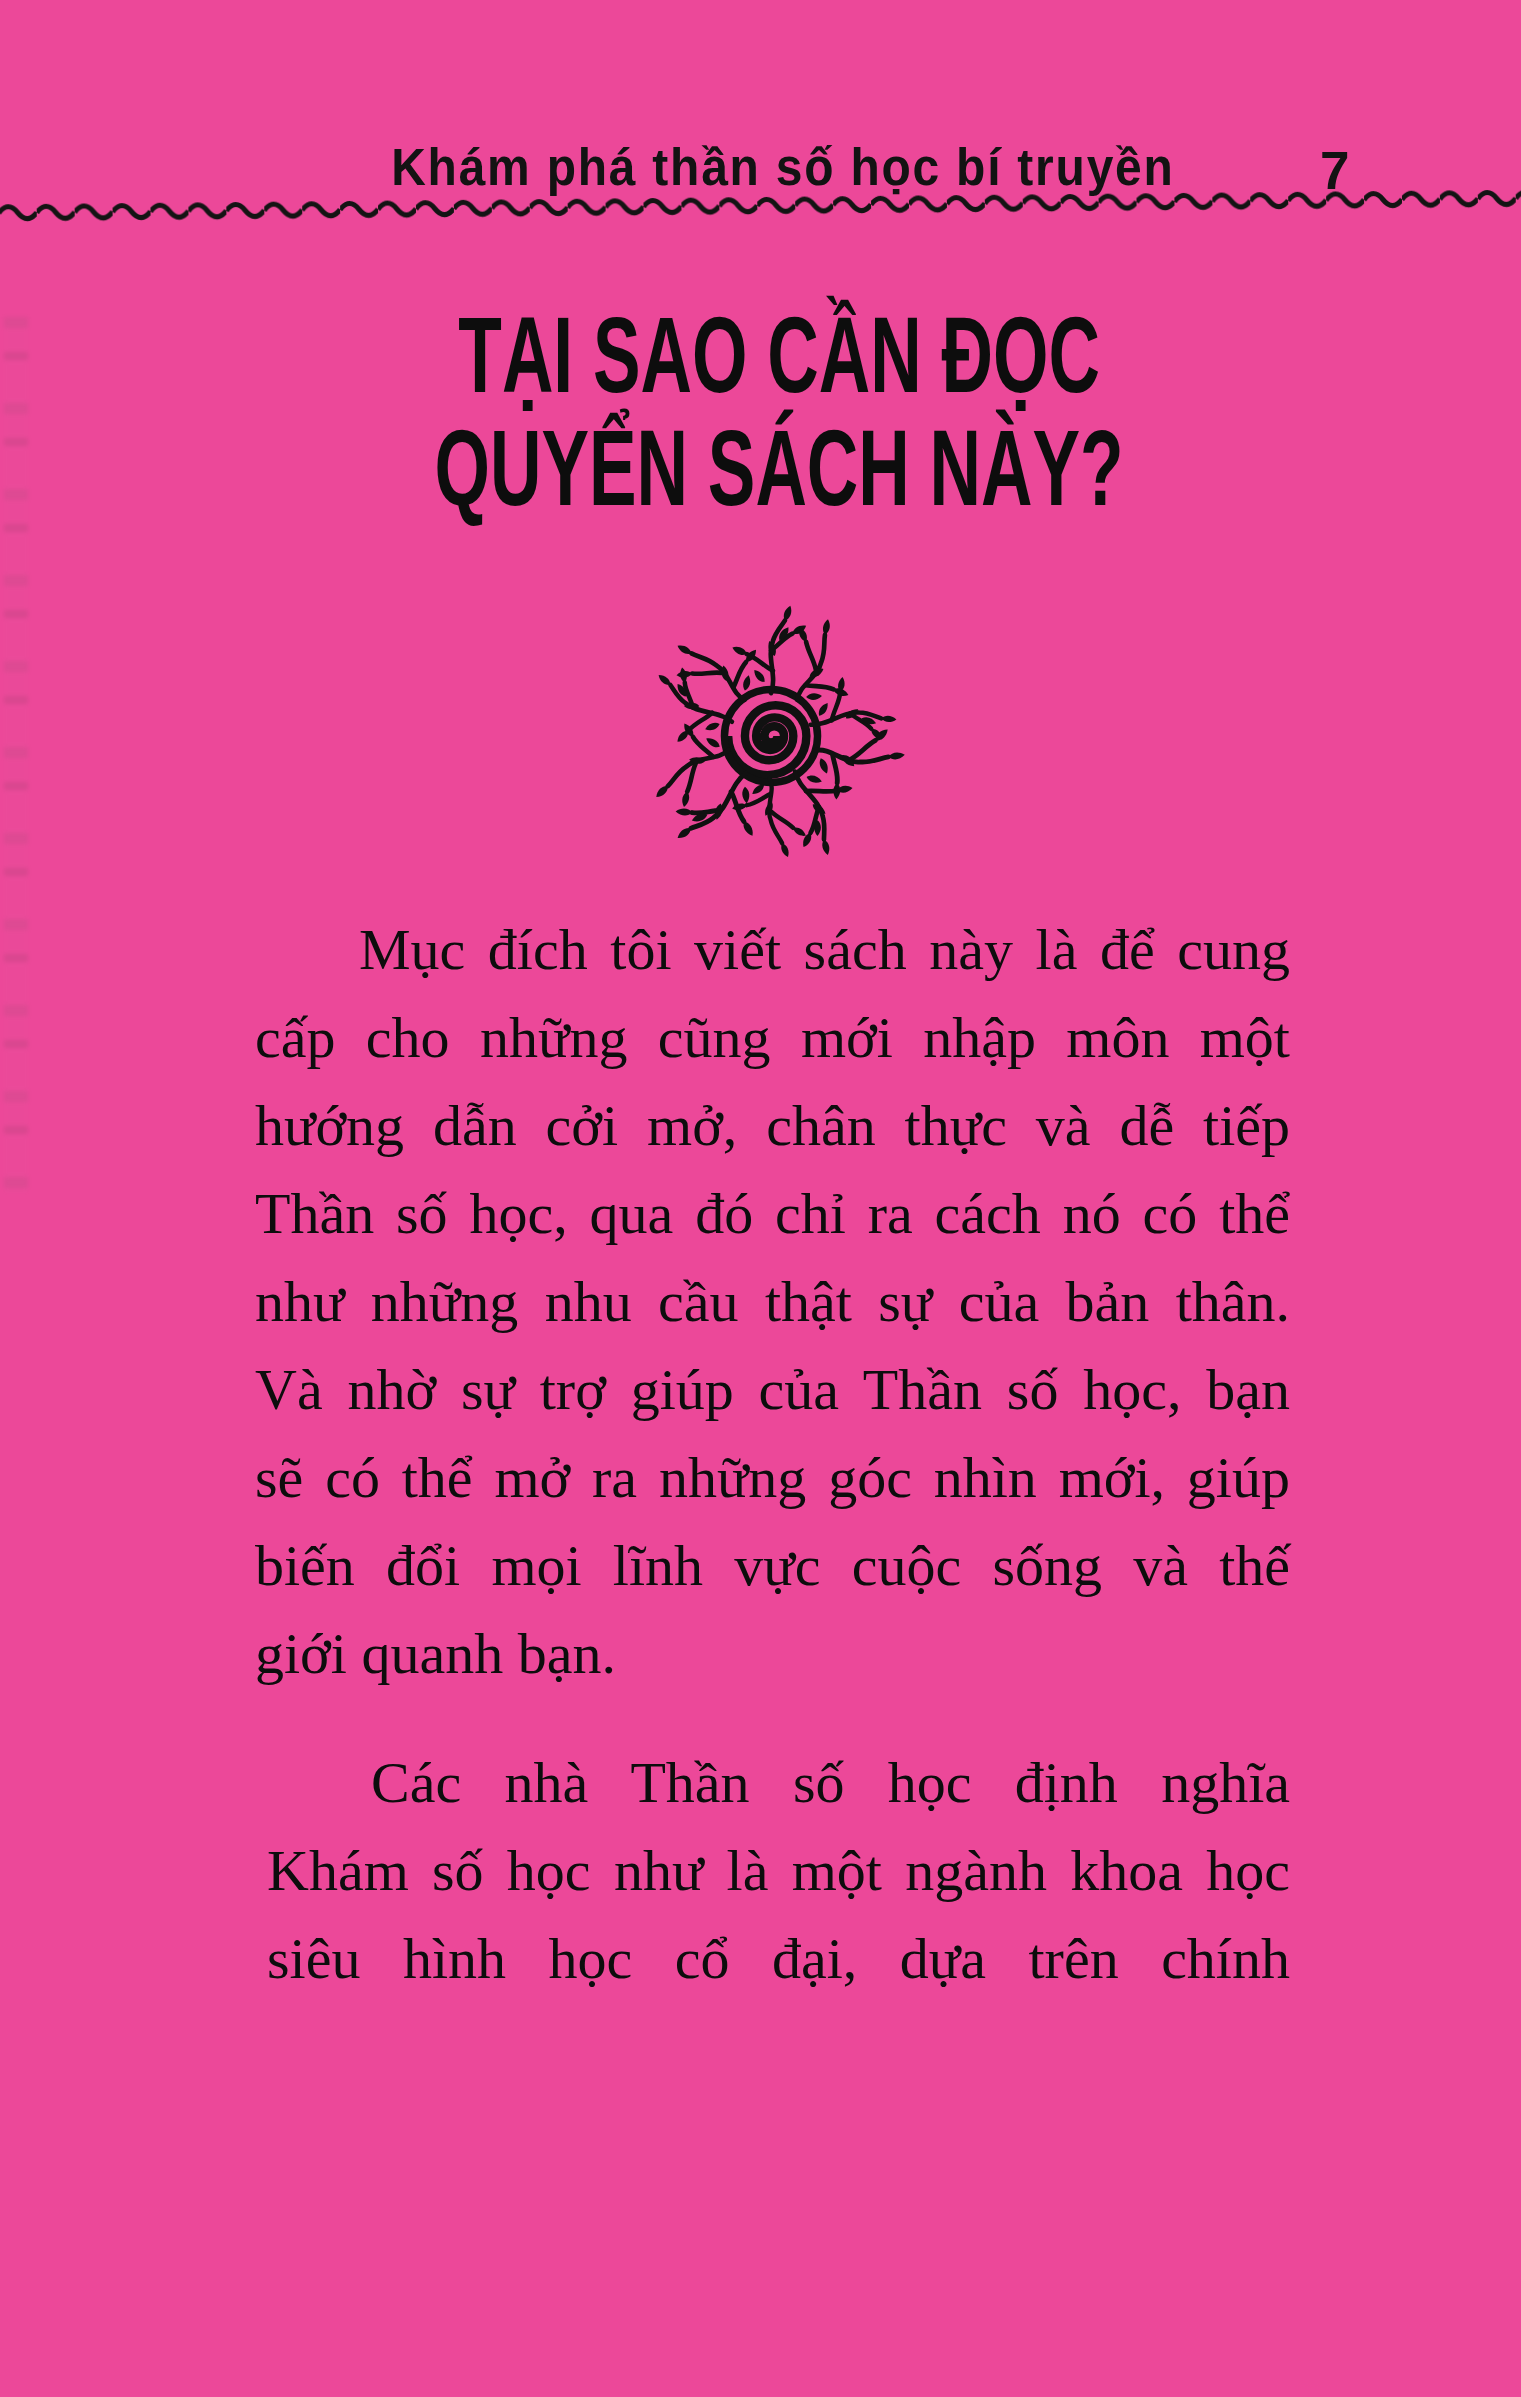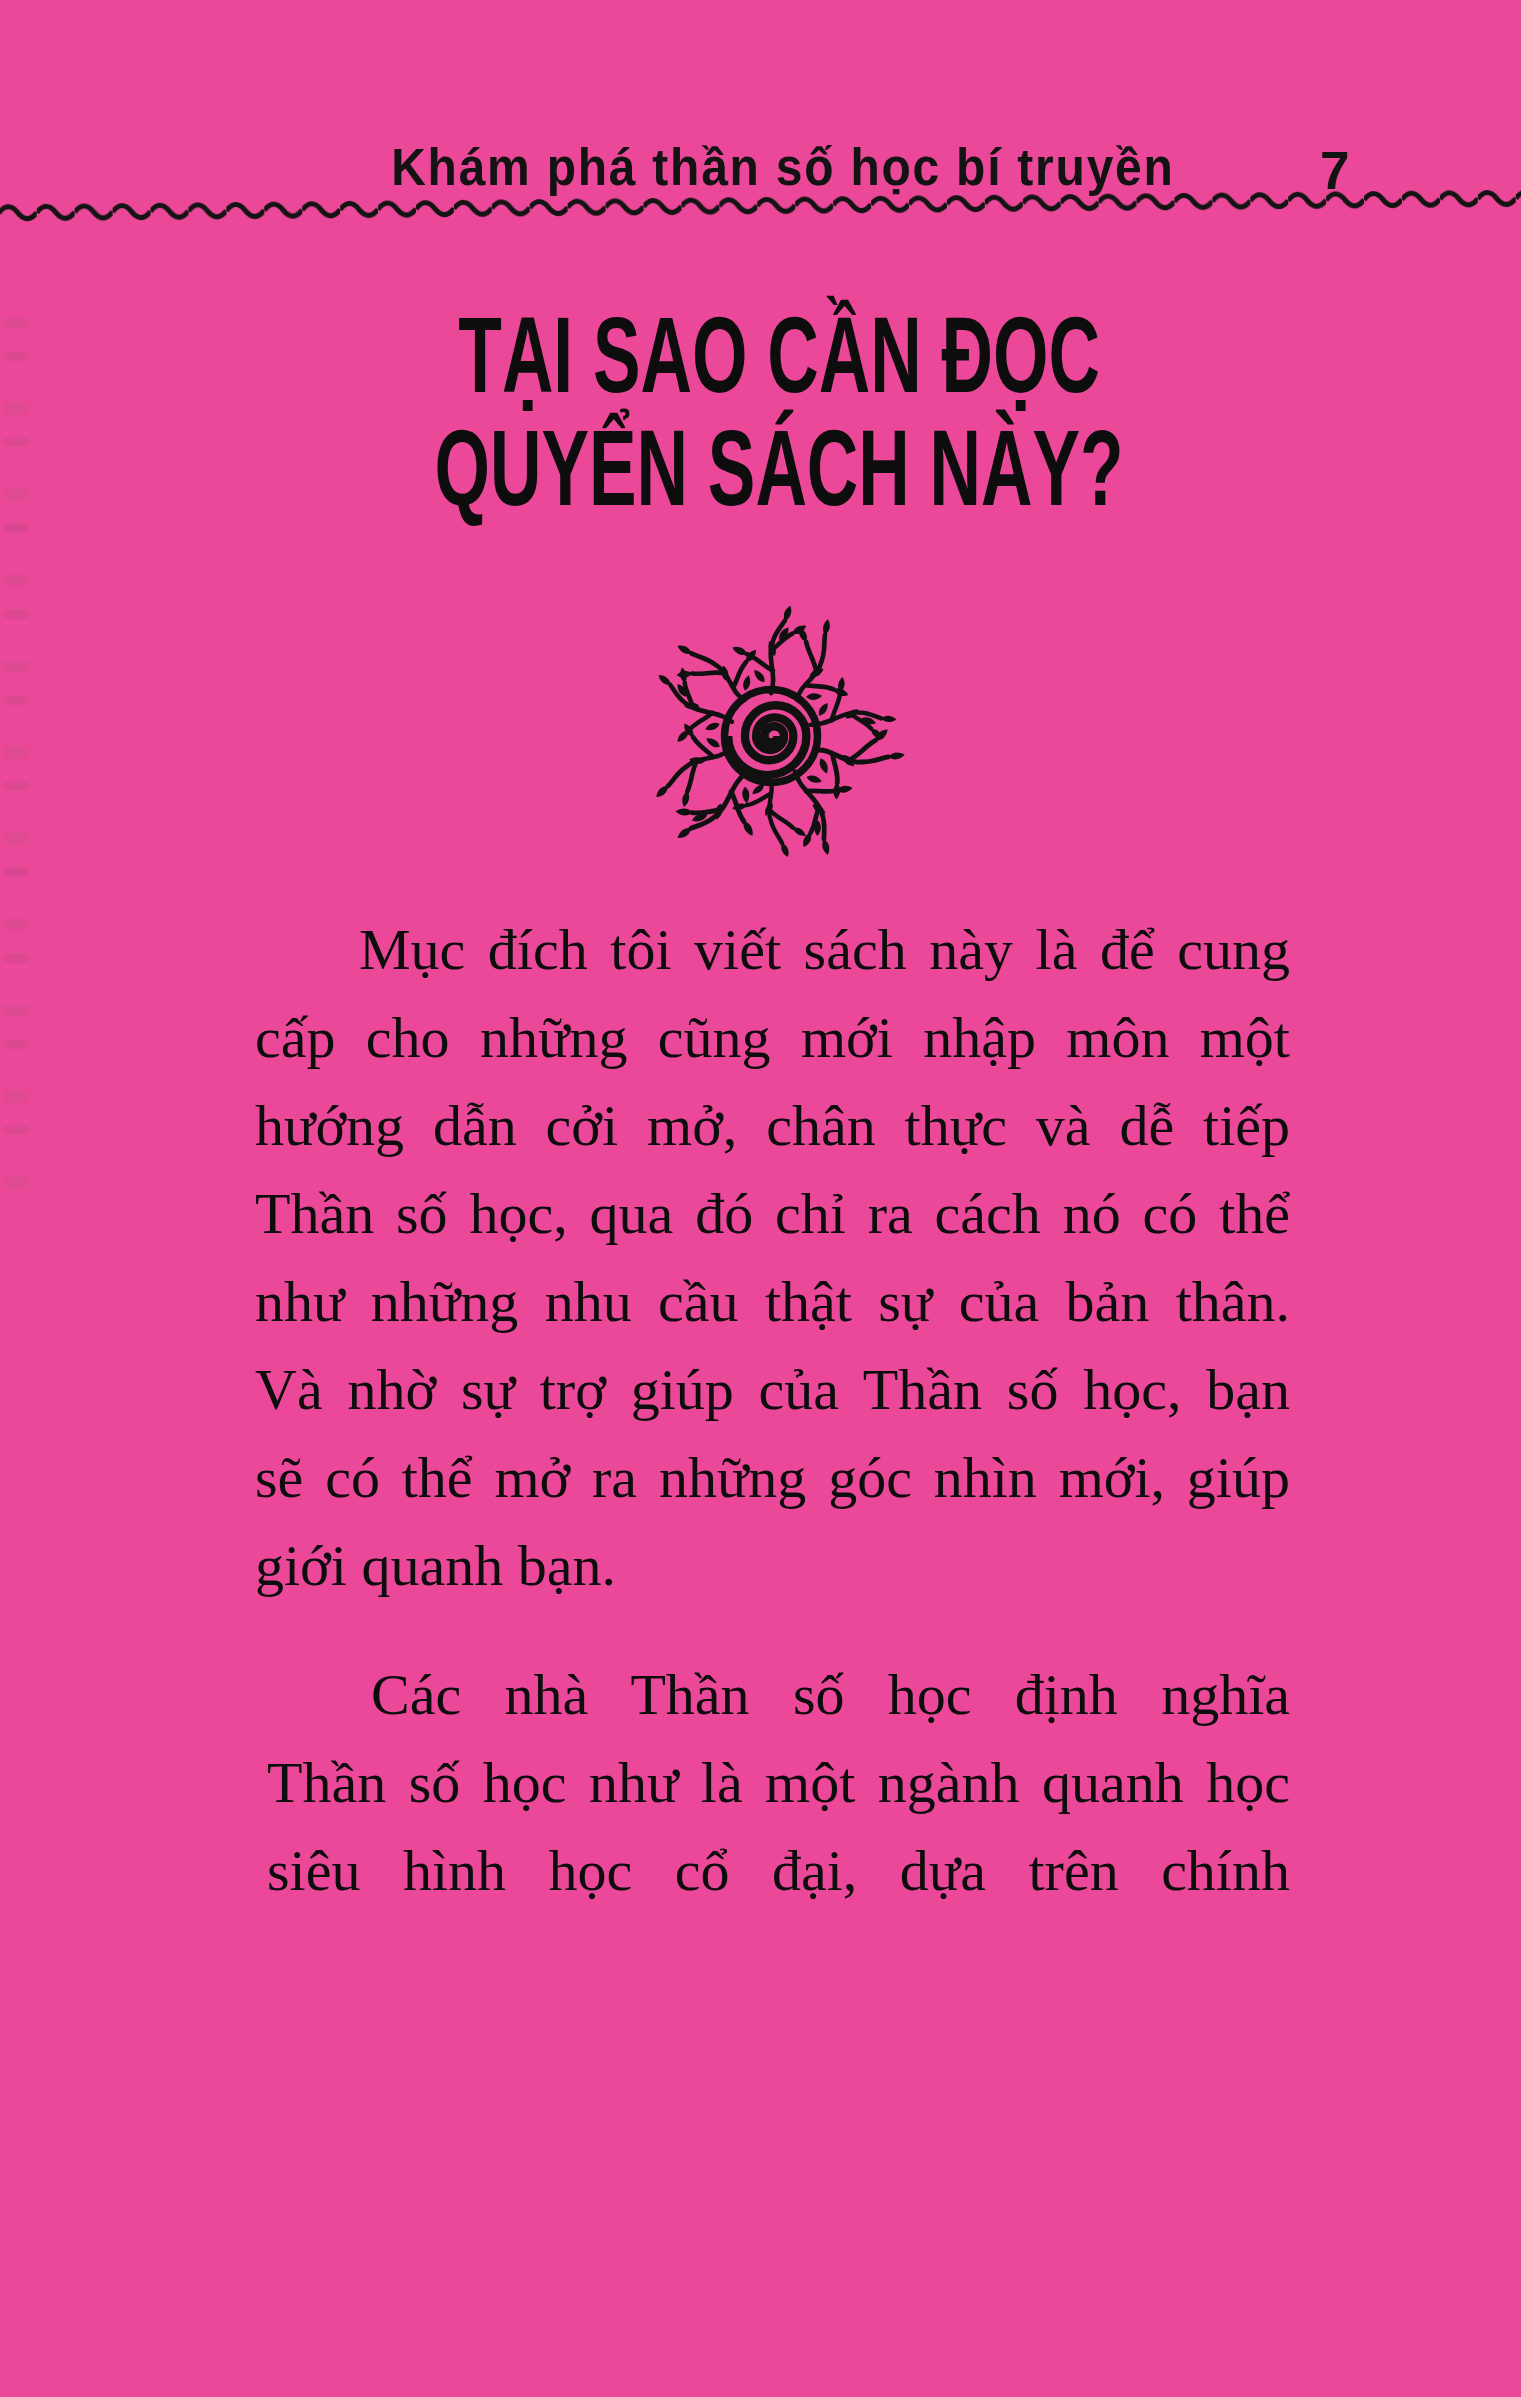--- a/index.html
+++ b/index.html
@@ -172,25 +172,26 @@
 
   <main class="body-text">
     <div class="paragraph">
       <div class="text-line indent">Mục đích tôi viết sách này là để cung</div>
       <div class="text-line">cấp cho những cũng mới nhập môn một</div>
       <div class="text-line">hướng dẫn cởi mở, chân thực và dễ tiếp</div>
       <div class="text-line">Thần số học, qua đó chỉ ra cách nó có thể</div>
       <div class="text-line">như những nhu cầu thật sự của bản thân.</div>
       <div class="text-line">Và nhờ sự trợ giúp của Thần số học, bạn</div>
       <div class="text-line">sẽ có thể mở ra những góc nhìn mới, giúp</div>
+      <div class="text-line">biến đổi mọi lĩnh vực cuộc sống và thế</div>
       <div class="text-line last">giới quanh bạn.</div>
     </div>
     <div class="paragraph">
       <div class="text-line indent">Các nhà Thần số học định nghĩa</div>
-      <div class="text-line">Thần số học như là một ngành quanh học</div>
+      <div class="text-line">Khám số học như là một ngành khoa học</div>
       <div class="text-line">siêu hình học cổ đại, dựa trên chính</div>
     </div>
   </main>
 
   <div class="scan-artifact"></div>
 
 </div>
 
 
 </body></html>

